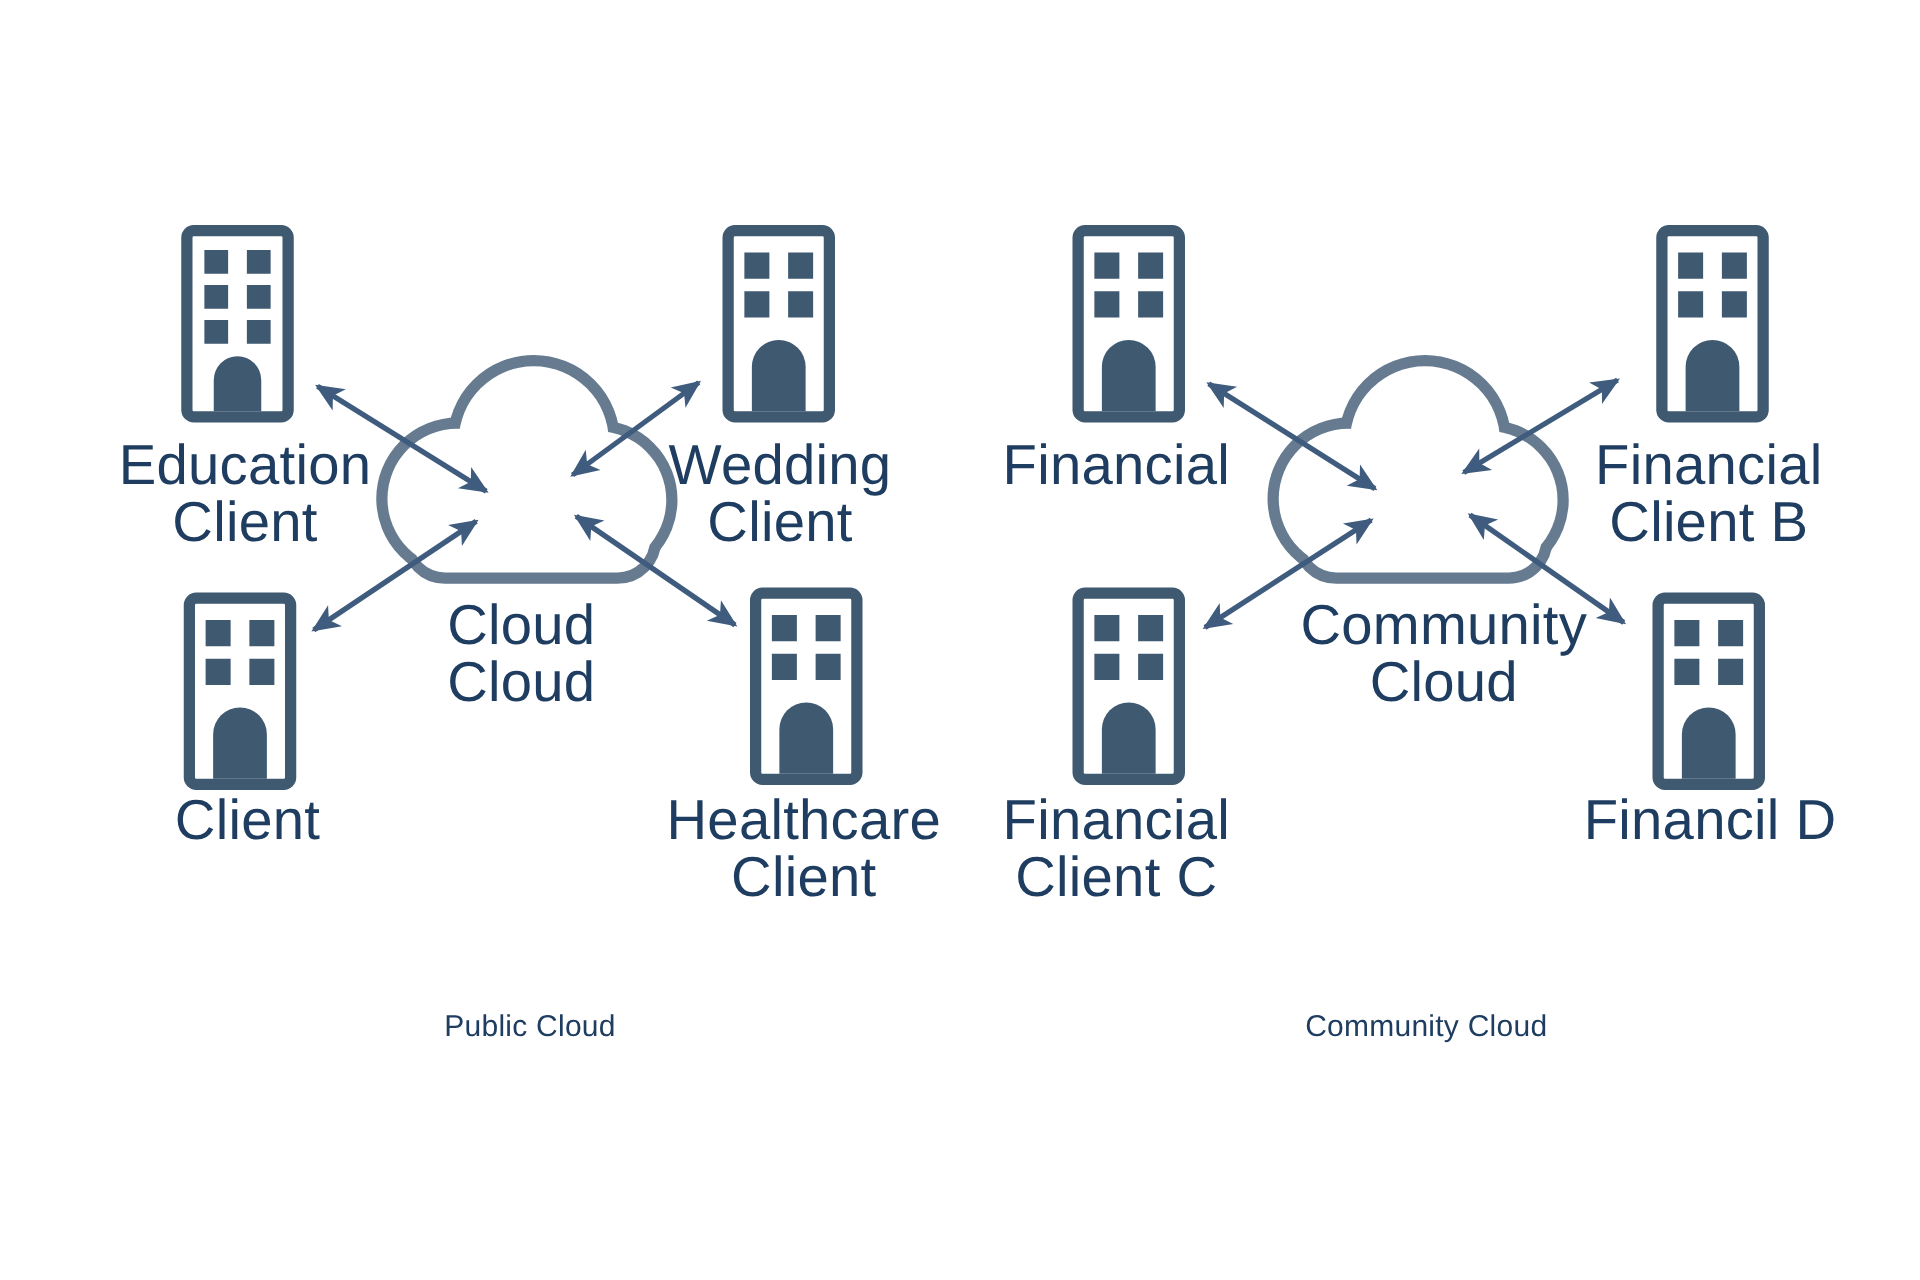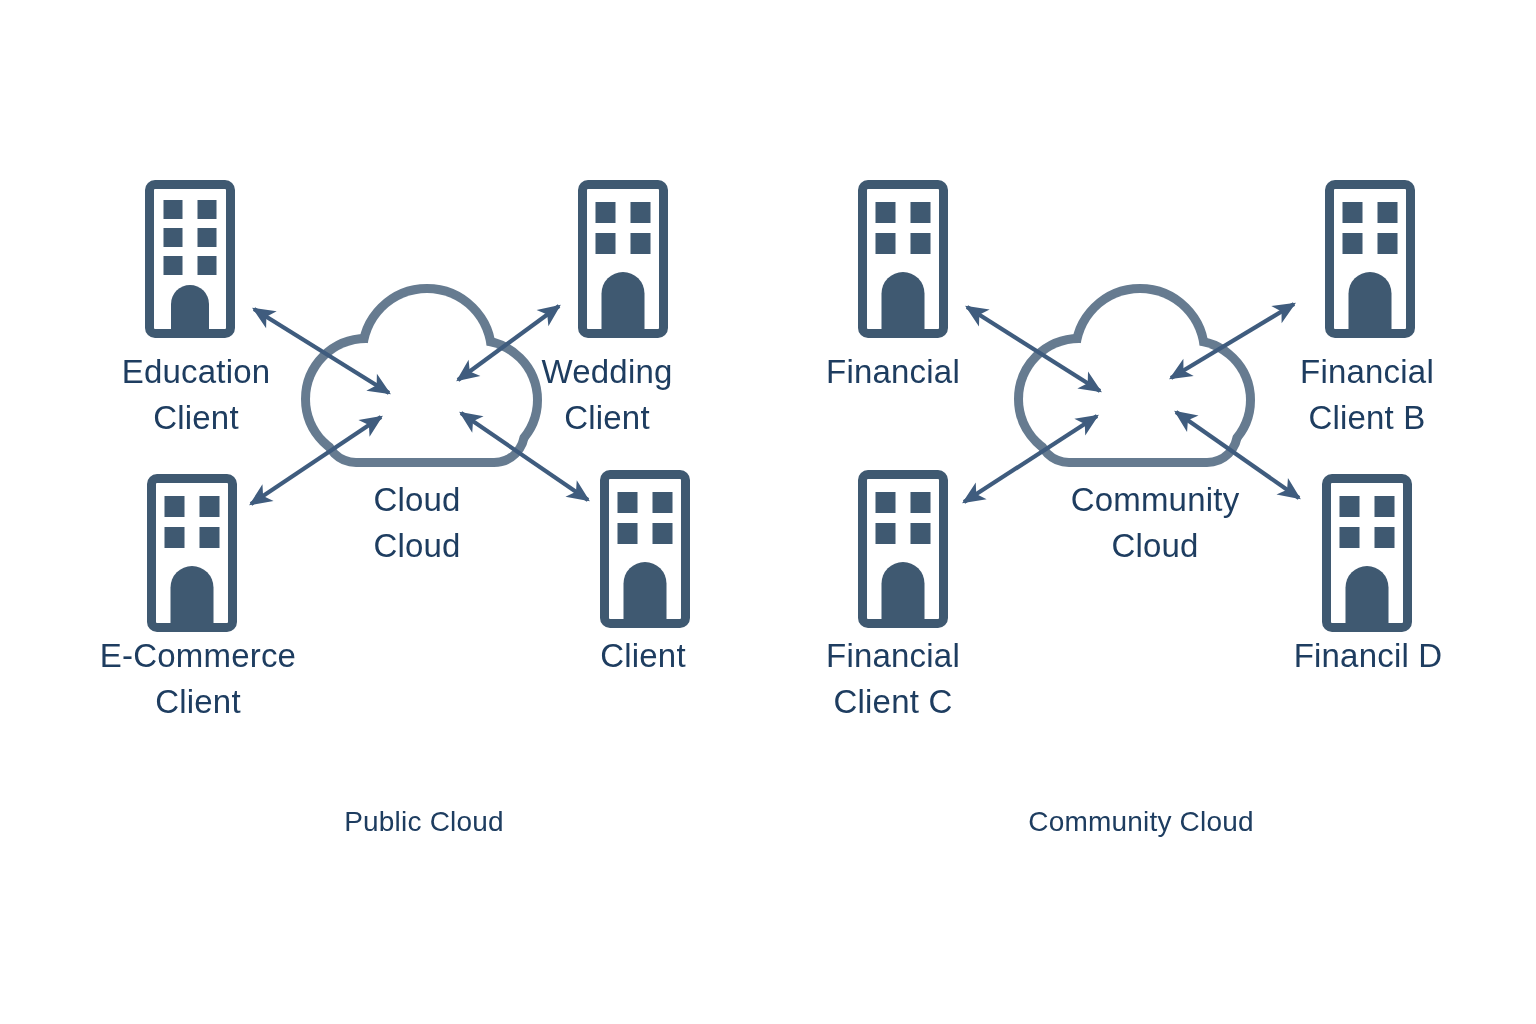--- a/index.html
+++ b/index.html
@@ -30,26 +30,26 @@
     position:absolute;left:50%;bottom:0;transform:translateX(-50%);
     width:43px;height:57px;background:var(--c-bld);
     border-radius:22px 22px 0 0;
   }
   .bld.six .windows{top:11px;grid-template-columns:19px 19px;gap:9px 15px;}
   .bld.six .win{width:19px;height:19px;}
   .bld.six .door{width:38px;height:44px;border-radius:19px 19px 0 0;}
   
   .lbl{
     position:absolute;color:var(--c-text);text-align:center;
-    font-size:33px;line-height:46px;letter-spacing:.2px;
+    font-size:45px;line-height:46px;letter-spacing:.2px;
   }
   .lbl span{display:block;}
   .caption{
     position:absolute;color:var(--c-text);text-align:center;
-    font-size:28px;line-height:40px;letter-spacing:.2px;
+    font-size:24px;line-height:40px;letter-spacing:.2px;
   }
 </style>
 </head>
 <body>
 
 <div class="canvas">
 
   <section>
     <svg class="overlay" width="1536" height="1024" viewBox="0 0 1536 1024">
       <defs>
@@ -115,29 +115,29 @@
           <span class="win"></span>
           <span class="win"></span>
       </div>
       <div class="door"></div>
     </div>
 
     <div class="lbl" style="left:66px;top:349px;width:260px">
       <span>Education</span>
       <span>Client</span>
     </div>
-    <div class="lbl" style="left:477px;top:349px;width:260px">
+    <div class="lbl" style="left:494px;top:349px;width:260px">
       <span>Wedding</span>
       <span>Client</span>
     </div>
     <div class="lbl" style="left:58px;top:633px;width:280px">
-      <span>E-Commerce</span>
       <span>Client</span>
     </div>
     <div class="lbl" style="left:513px;top:633px;width:260px">
+      <span>Healthcare</span>
       <span>Client</span>
     </div>
 
     <div class="lbl" style="left:297px;top:477px;width:240px">
       <span>Cloud</span>
       <span>Cloud</span>
     </div>
 
     <div class="caption" style="left:224px;top:802px;width:400px">Public Cloud</div>
   </section>

